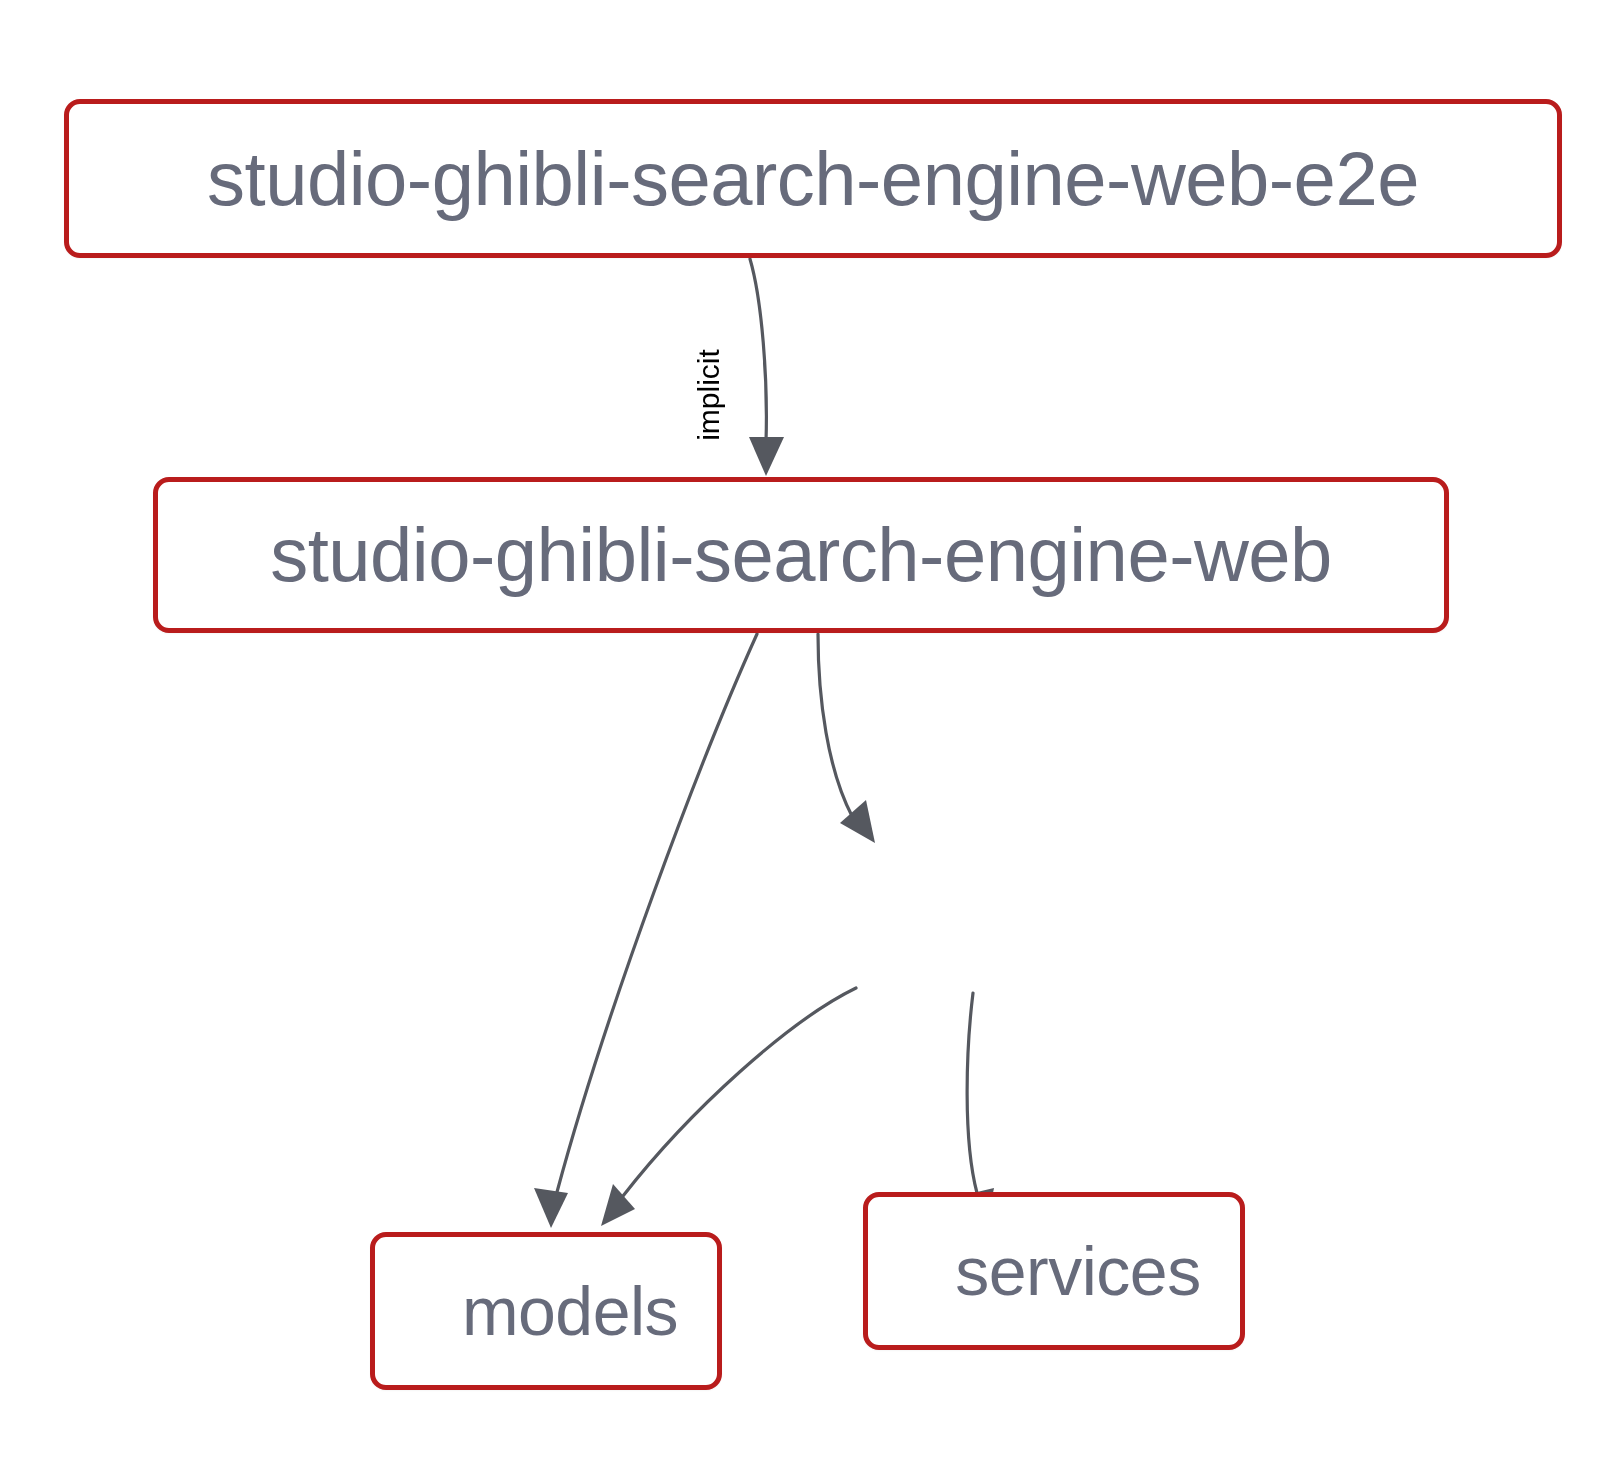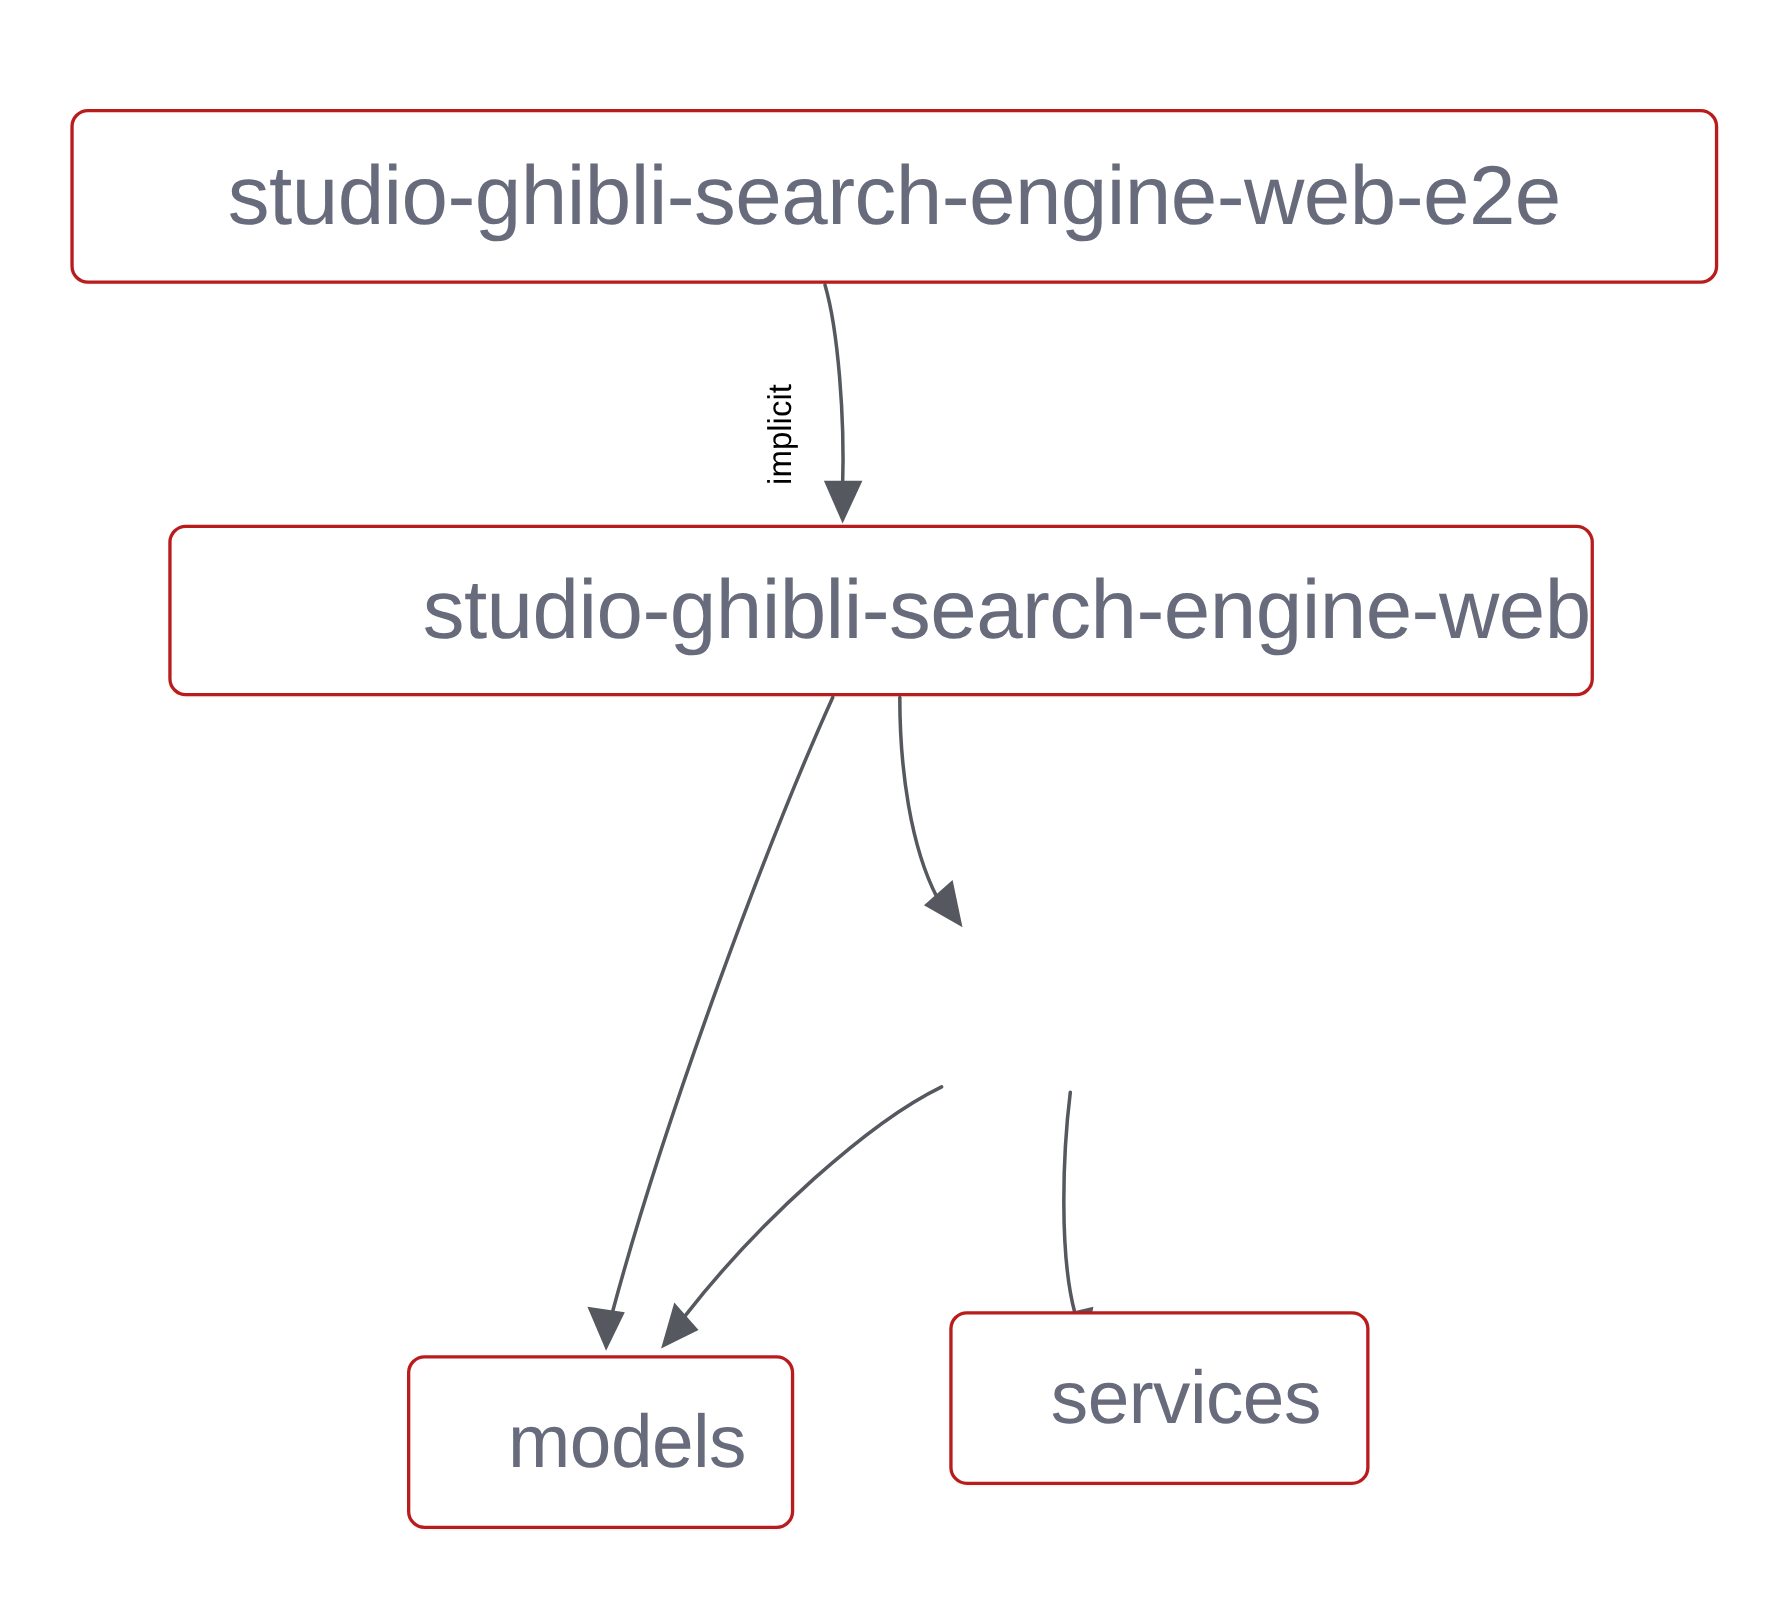--- a/index.html
+++ b/index.html
@@ -37,21 +37,21 @@
   }
   .edge-label {
     font-family: "Liberation Sans", sans-serif;
     font-size: 30px;
     fill: #000000;
   }
   .node {
     position: absolute;
     box-sizing: border-box;
     background: #ffffff;
-    border: 3px solid #b91c1c;
+    border: 5px solid #b91c1c;
     border-radius: 16px;
     display: flex;
     align-items: center;
     justify-content: center;
     box-shadow: 0 1px 2px rgba(0,0,0,0.04);
   }
   .node-label {
     color: #676b7b;
     font-family: "Liberation Sans", sans-serif;
     line-height: 1;
@@ -93,21 +93,21 @@
     <g>
       <path class="edge-path" d="M 973,993 C 966,1050 963,1140 977,1193"></path>
       <polygon class="edge-arrow" points="986,1228 960,1196 994,1188"></polygon>
     </g>
   </svg>
 
   <div class="node node-big" style="left:64px; top:99px; width:1498px; height:159px;">
     <span class="node-label">studio-ghibli-search-engine-web-e2e</span>
   </div>
 
-  <div class="node node-big" style="left:153px; top:477px; width:1296px; height:156px;justify-content:flex-end;">
+  <div class="node node-big" style="left:153px; top:477px; width:1296px; height:156px;">
     <span class="node-label">studio-ghibli-search-engine-web</span>
   </div>
 
 
   <div class="node node-small" style="left:370px; top:1232px; width:352px; height:158px;">
     <span class="node-label">models</span>
   </div>
 
   <div class="node node-small" style="left:863px; top:1192px; width:382px; height:158px;">
     <span class="node-label">services</span>

